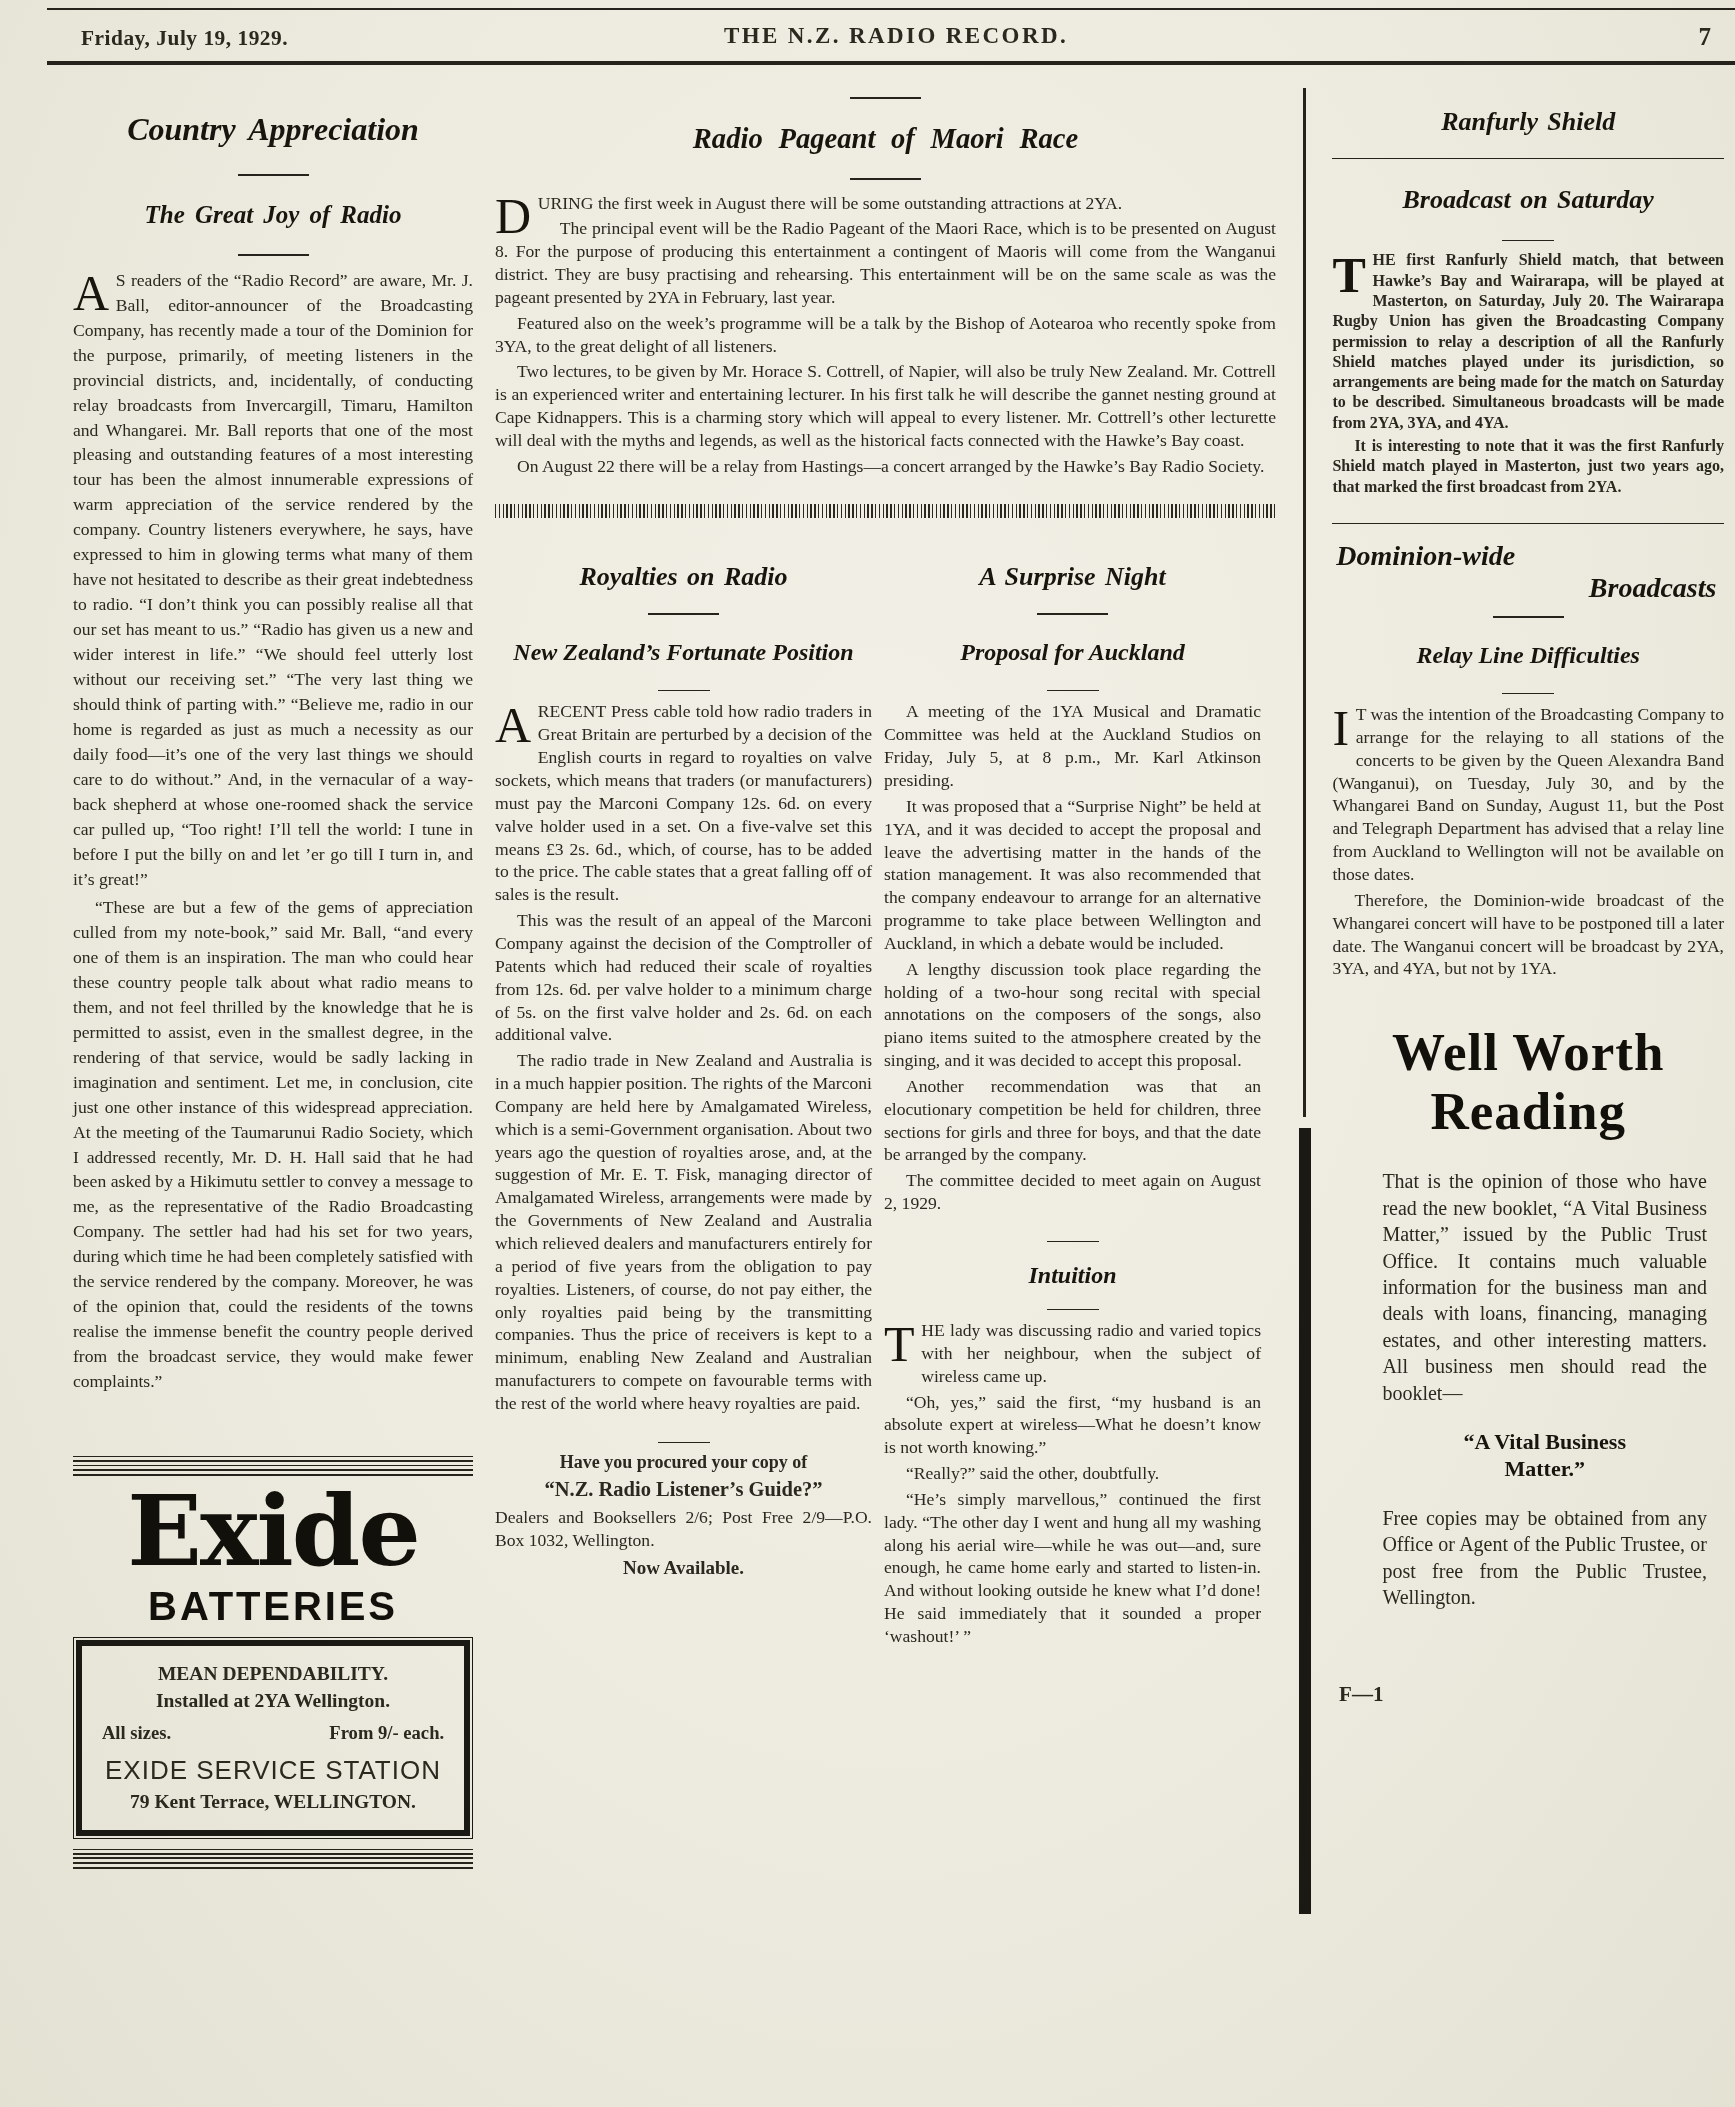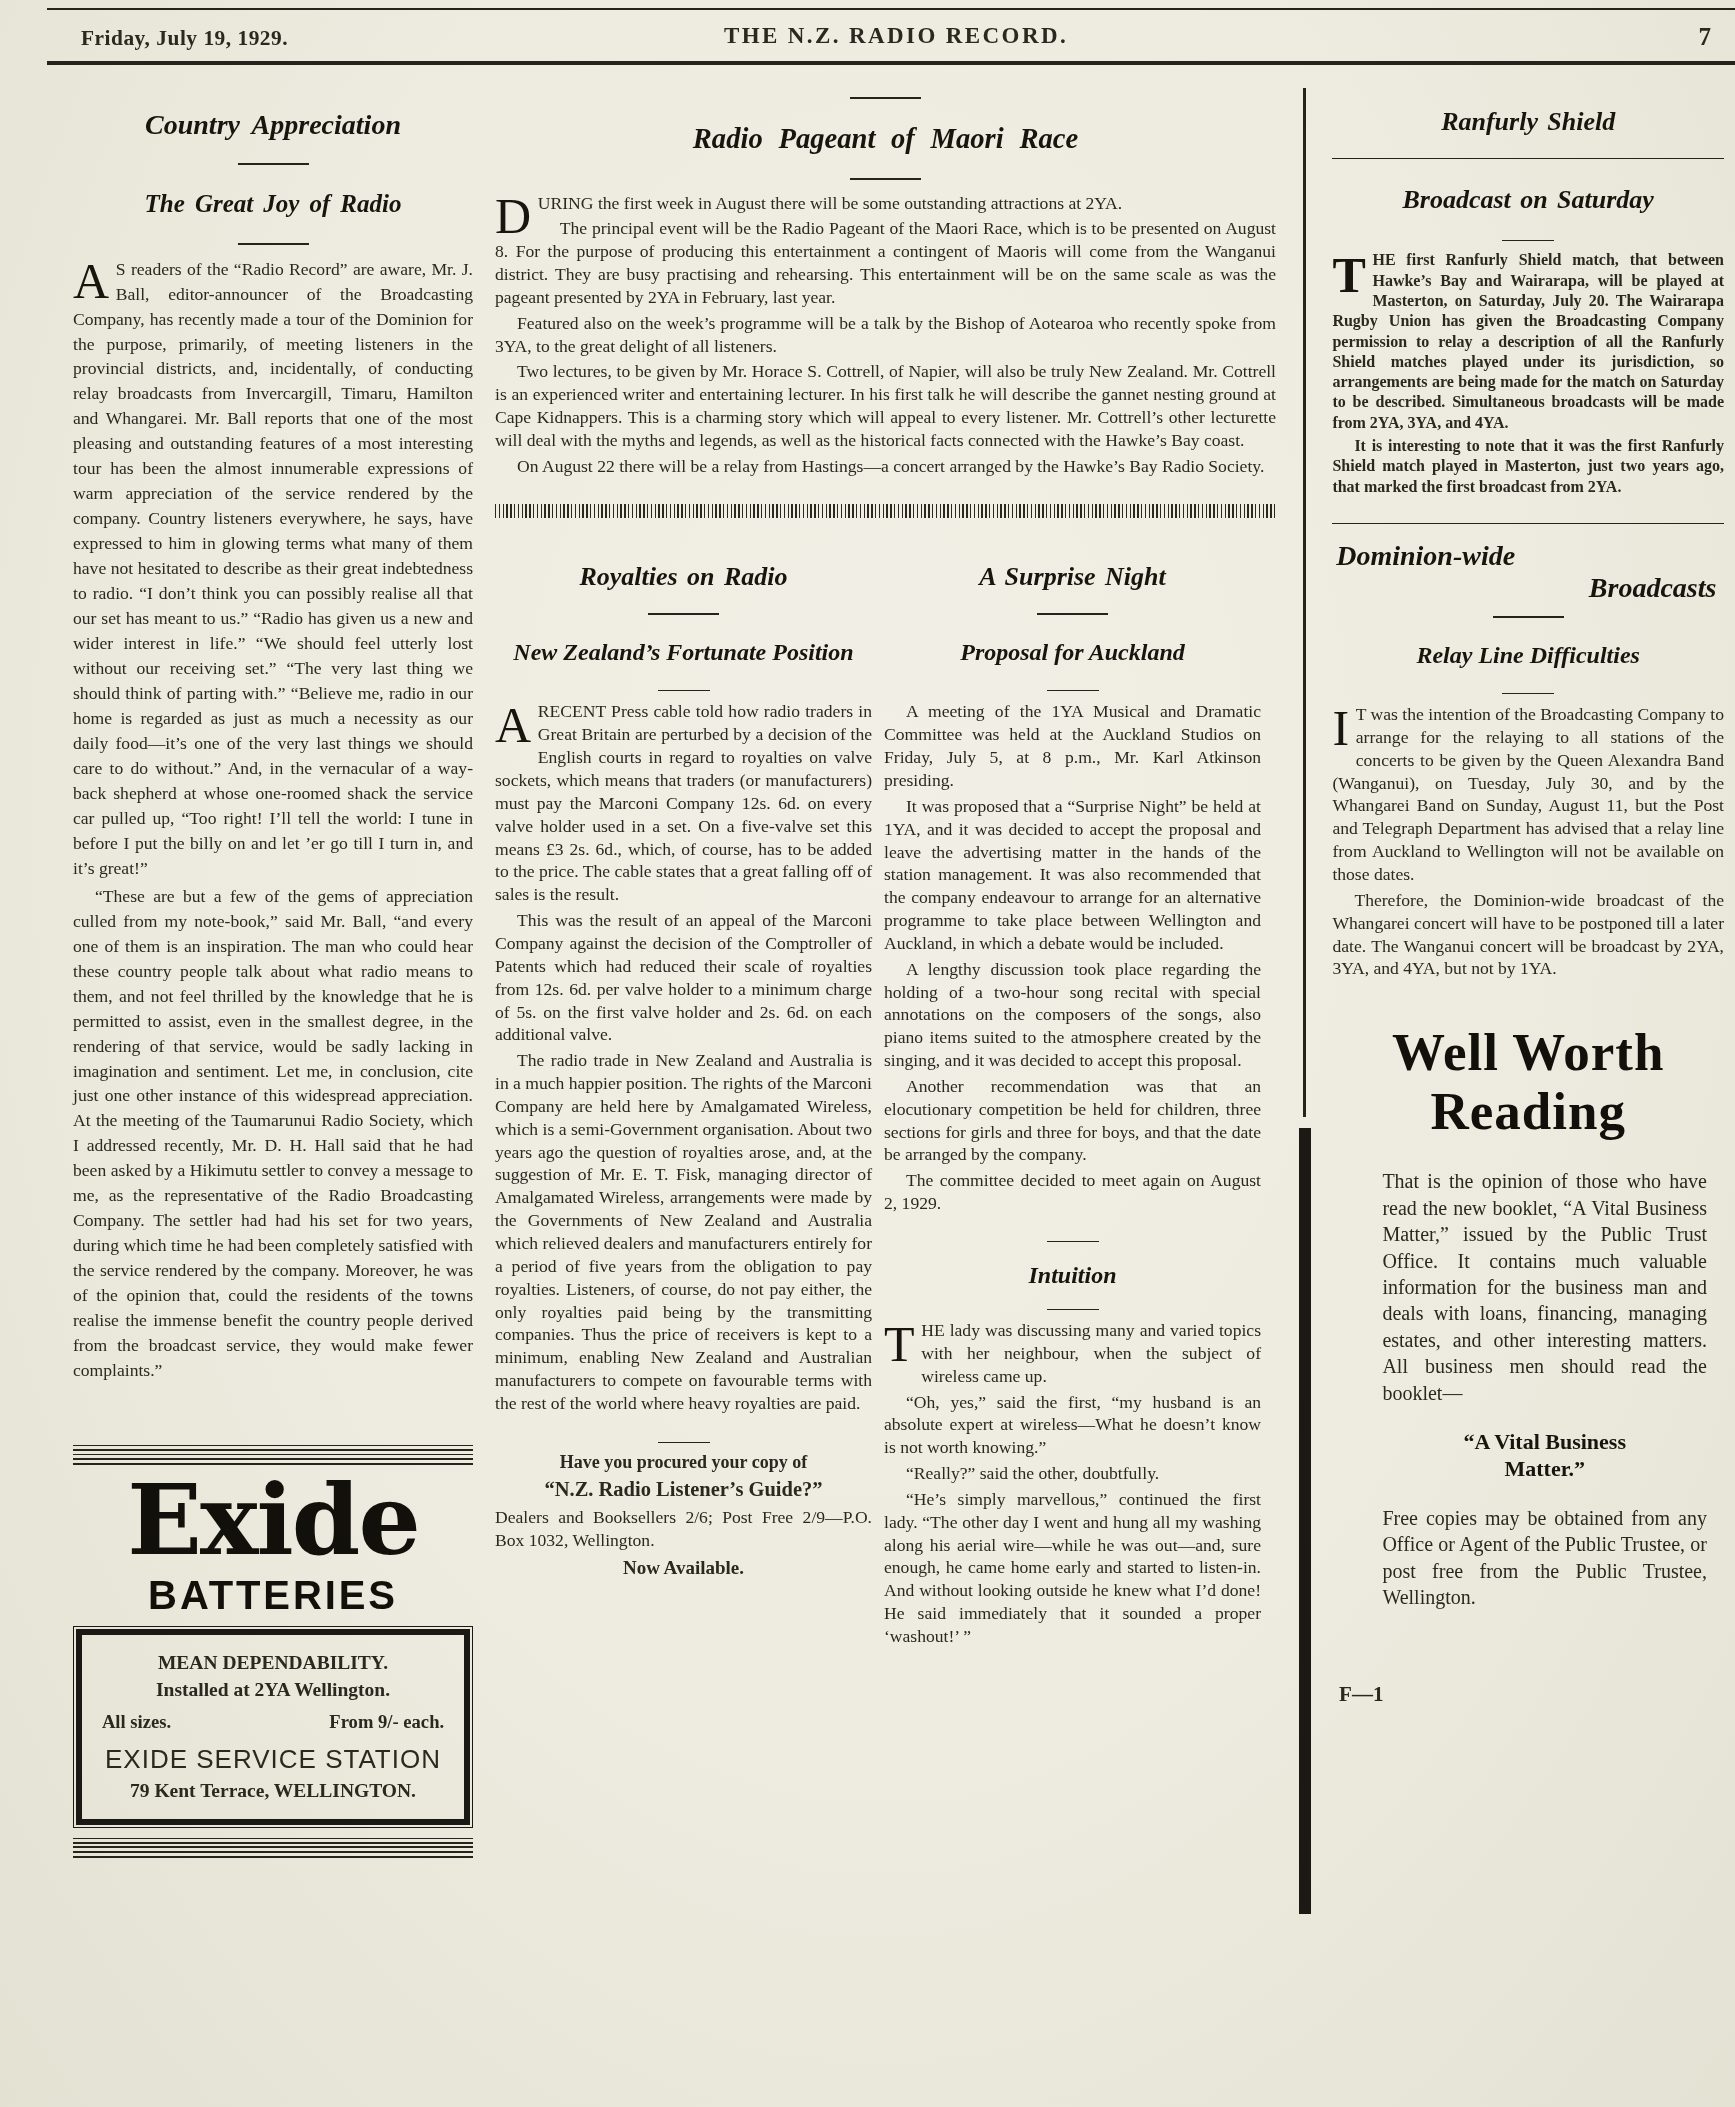--- a/index.html
+++ b/index.html
@@ -20,21 +20,21 @@
   
   .columns{display:flex;align-items:flex-start;gap:22px;padding:20px 40px 0 45px}
   .col-1{width:400px;flex:none}
   .col-center{width:781px;flex:none}
   .vdivider{width:12.4px;flex:none;position:relative;height:1971px}
   .vd-thin{position:absolute;left:5.2px;top:2.9px;width:2.4px;height:1029px;background:#26231c}
   .vd-thick{position:absolute;left:0.5px;top:1043px;width:12px;height:786px;background:#1b1913}
   .col-4{flex:1;min-width:0}
   
   .hd{font-style:italic;font-weight:bold;text-align:center;color:#17150e;line-height:1.12}
-  .hd-country{font-size:28px;word-spacing:5.7px}
+  .hd-country{font-size:32px;word-spacing:5.7px}
   .hd-country-sub{font-size:25px;word-spacing:3.8px}
   .hd-big{font-size:39px;word-spacing:0.45em;letter-spacing:1px}
   .hd-big-sub{font-size:28.6px;word-spacing:0.3em}
   .hd-mid{font-size:26px;word-spacing:2.9px}
   .hd-mid-sub{font-size:24px}
   .hd-small{font-size:24px}
   .rule-sm{width:71px;border-top:2.4px solid #26231c;margin:11.4px auto}
   .rule-xs{width:52px;border-top:1.9px solid #26231c;margin:9.5px auto}
   .rule-full{border-top:1.9px solid #26231c;margin:16px 0}
   
@@ -165,21 +165,21 @@
             <p class="body-p p-ind">It was proposed that a “Surprise Night” be held at 1YA, and it was decided to accept the proposal and leave the advertising matter in the hands of the station management. It was also recommended that the company endeavour to arrange for an alternative programme to take place between Wellington and Auckland, in which a debate would be included.</p>
             <p class="body-p p-ind">A lengthy discussion took place regarding the holding of a two-hour song recital with special annotations on the composers of the songs, also piano items suited to the atmosphere created by the singing, and it was decided to accept this proposal.</p>
             <p class="body-p p-ind">Another recommendation was that an elocutionary competition be held for children, three sections for girls and three for boys, and that the date be arranged by the company.</p>
             <p class="body-p p-ind">The committee decided to meet again on August 2, 1929.</p>
           </section>
 
           <section class="article">
             <div class="rule-xs"></div>
             <h2 class="hd hd-small">Intuition</h2>
             <div class="rule-xs"></div>
-            <p class="body-p"><span class="dropcap">T</span><span>HE lady was discussing many and varied topics with her neighbour, when the subject of wireless came up.</span></p>
+            <p class="body-p"><span class="dropcap">T</span><span>HE lady was discussing radio and varied topics with her neighbour, when the subject of wireless came up.</span></p>
             <p class="body-p p-ind">“Oh, yes,” said the first, “my husband is an absolute expert at wireless—What he doesn’t know is not worth knowing.”</p>
             <p class="body-p p-ind">“Really?” said the other, doubtfully.</p>
             <p class="body-p p-ind">“He’s simply marvellous,” continued the first lady. “The other day I went and hung all my washing along his aerial wire—while he was out—and, sure enough, he came home early and started to listen-in. And without looking outside he knew what I’d done! He said immediately that it sounded a proper ‘washout!’ ”</p>
           </section>
         </div>
       </div>
     </div>
 
     <div class="vdivider">
       <div class="vd-thin"></div>

